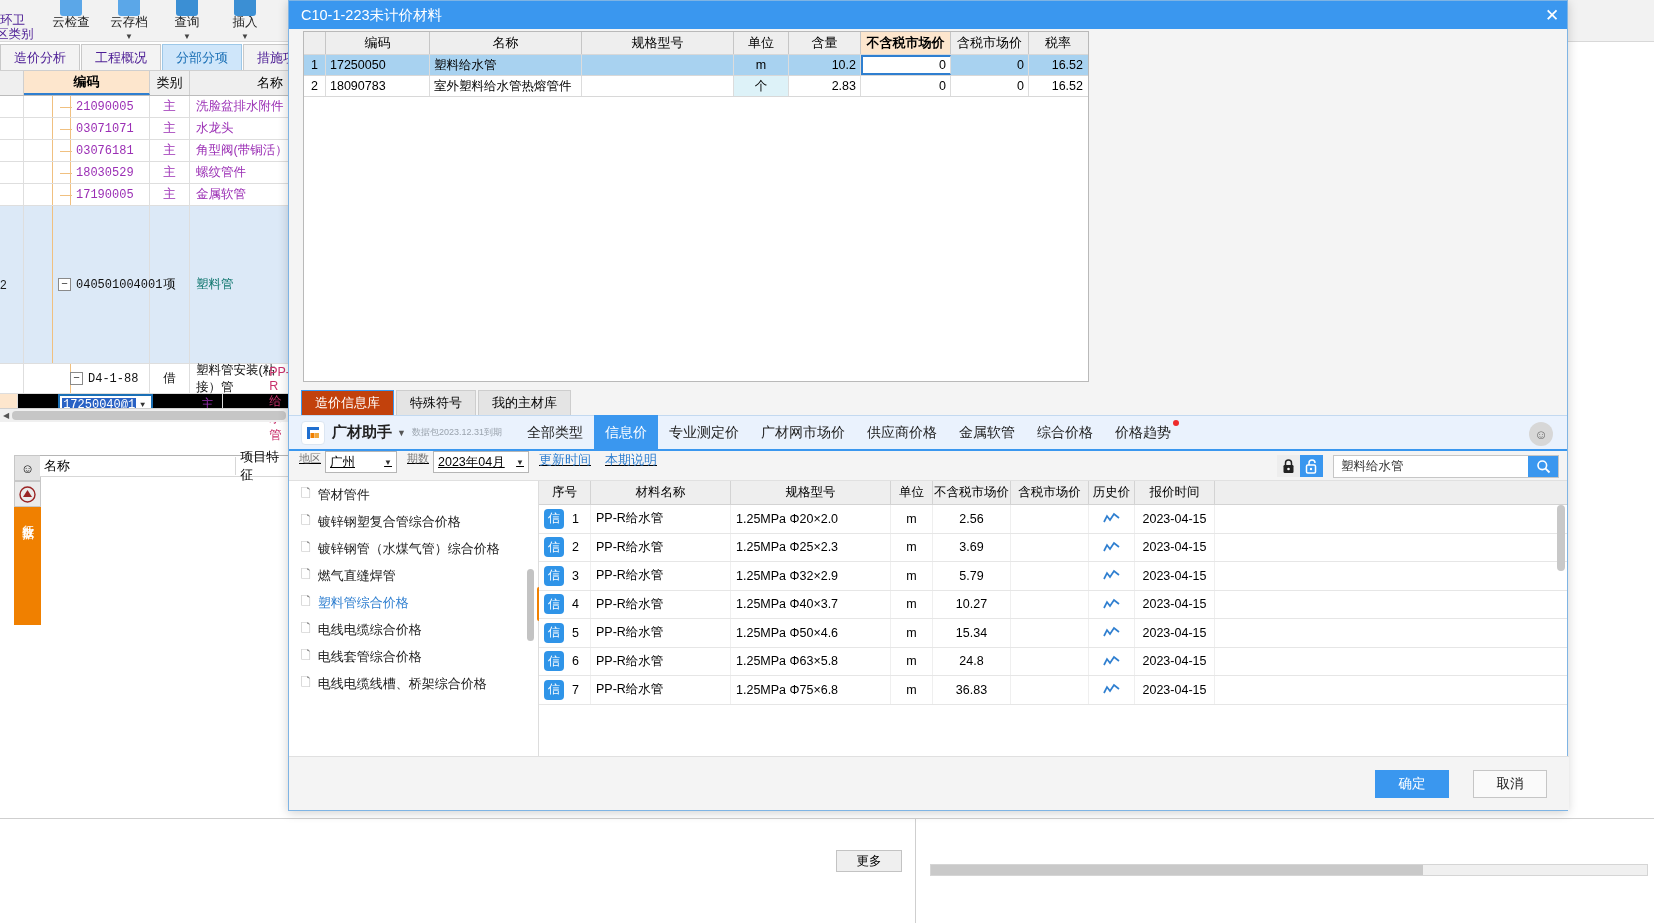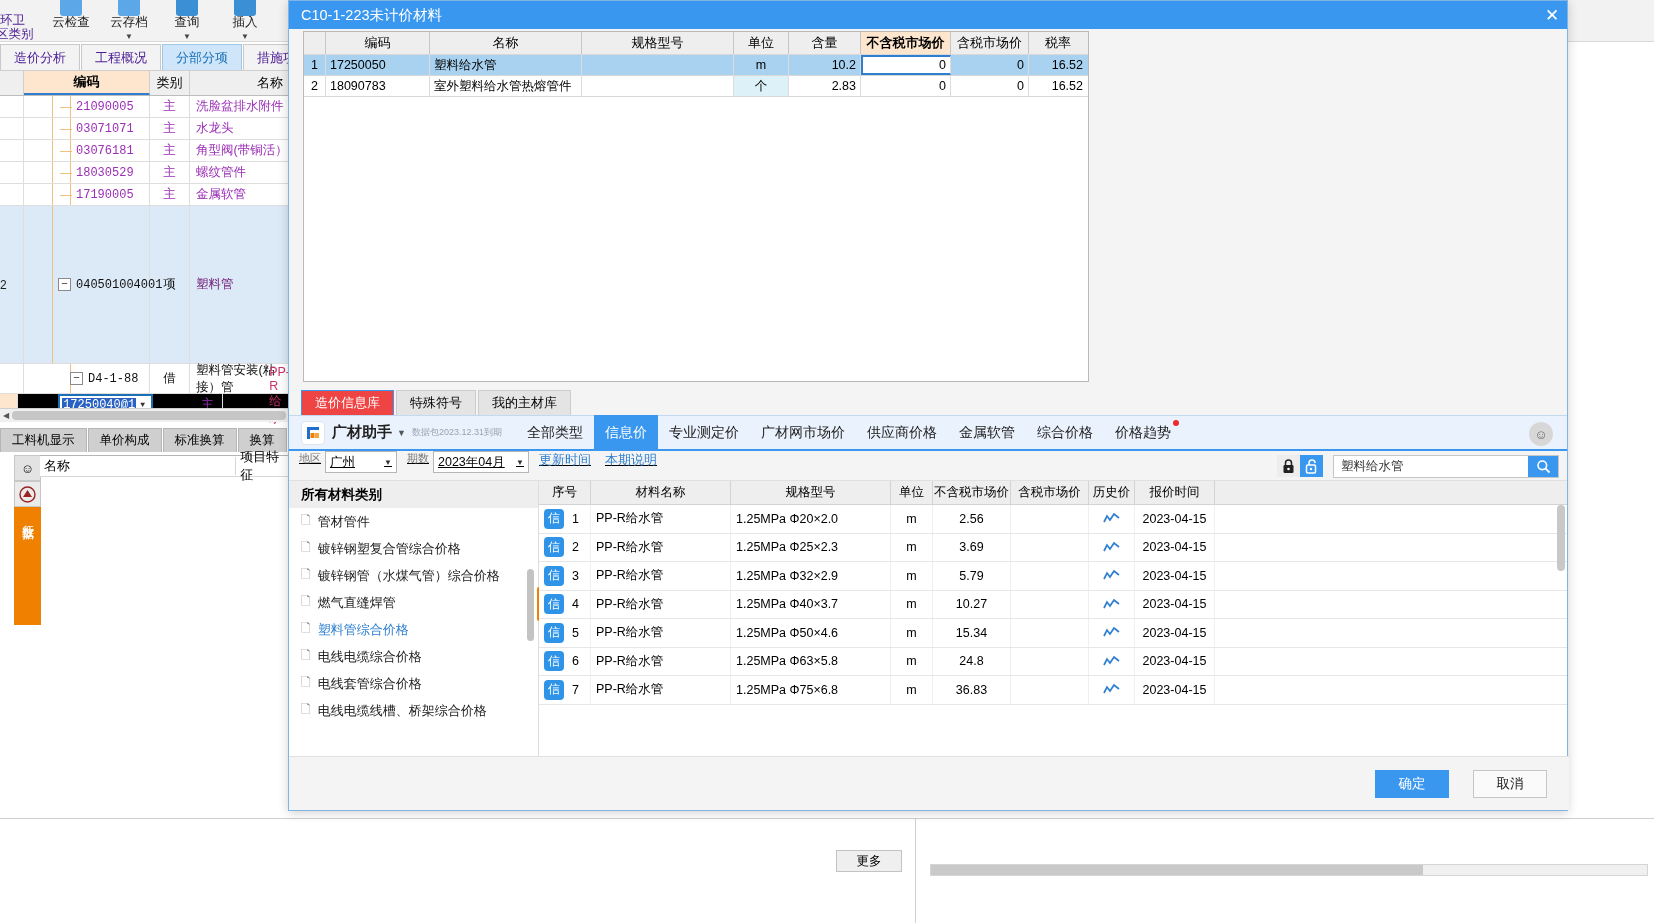--- a/index.html
+++ b/index.html
@@ -90,21 +90,21 @@
   .tree-dash {
     position: absolute; left: 36px; top: 50%; width: 12px; height: 1px; background: #f0c080;
   }
   .tree-row.big { height: 158px; background: #dce9f7; align-items: stretch; }
   .tree-row.big .tr-idx,
   .tree-row.big .tr-code,
   .tree-row.big .tr-cat,
   .tree-row.big .tr-name { display: flex; align-items: center; color: #1a1a1a; }
   .tree-row.big .tr-code { color: #111; }
   .tree-row.big .tr-cat { color: #111; }
-  .tree-row.big .tr-name { color: #701a75; text-align: center; }
+  .tree-row.big .tr-name { color: #0f766e; text-align: center; }
   .tree-row.mid { height: 30px; }
   .tree-row.mid .tr-code, .tree-row.mid .tr-cat, .tree-row.mid .tr-name { color: #111; }
   .expander {
     position: absolute; left: 34px; width: 13px; height: 13px;
     border: 1px solid #8a8a8a; background: #fff; font-size: 11px;
     line-height: 10px; text-align: center; top: 50%; margin-top: -7px; color: #333;
   }
   .tree-row.selrow { background: #000000; gap: 40px; }
   .editing-cell {
     width: 126px; border: 2px solid #1a6fb5; background: #fff;
@@ -219,21 +219,21 @@
   .unit-hl { background: #ddf2f8; }
   .mat-empty { height: 285px; background: #fff; border-top: 1px solid #d8d8d8; }
 
   
   .sub-tabs { display: flex; margin: 8px 0 0 12px; }
   .sub-tab {
     padding: 0 13px; height: 25px; display: flex; align-items: center;
     font-size: 13px; background: #e4e4e4; border: 1px solid #cdcdcd;
     border-bottom: none; margin-right: 2px;
   }
-  .sub-tab.active { background: #ef4444; color: #fff; border-color: #3a97ef; }
+  .sub-tab.active { background: #c2410c; color: #fff; border-color: #3a97ef; }
 
   .gc-bar {
     margin-left: 0; height: 36px; background: #eaf2fd;
     border-top: 1px solid #c3d9f0; display: flex; align-items: center;
     padding-left: 12px; position: relative; border-bottom: 2px solid #3a97ef;
   }
   .gc-logo {
     width: 24px; height: 24px; background: #fff; border-radius: 4px;
     display: flex; align-items: center; justify-content: center;
     margin-right: 7px; border: 1px solid #dce6f2;
@@ -504,26 +504,20 @@
         <div class="tr-cat">主</div>
         <div class="tr-name" style="color:#c8306b">PP-R给水管</div>
       </div>
     </div>
 
     <div class="hscroll-bar">
       <span class="arrow">◀</span>
       <span class="thumb"></span>
     </div>
 
-    <div class="bottom-tabs">
-      <div class="b-tab">工料机显示</div>
-      <div class="b-tab">单价构成</div>
-      <div class="b-tab">标准换算</div>
-      <div class="b-tab">换算</div>
-    </div>
 
     <div class="left-rail">
       <div class="rail-btn">☺</div>
       <div class="rail-btn circle-icon">
         <svg width="17" height="17" viewBox="0 0 17 17" aria-hidden="true">
           <circle cx="8.5" cy="8.5" r="7.5" fill="none" stroke="#9a2424" stroke-width="1.4"></circle>
           <path d="M4 11 L8.5 4 L13 11 Z" fill="#9a2424"></path>
         </svg>
       </div>
       <div class="rail-vert">
@@ -662,21 +656,20 @@
             <circle cx="6.3" cy="6.3" r="4.3" fill="none" stroke="#fff" stroke-width="1.6"></circle>
             <line x1="9.6" y1="9.6" x2="13.5" y2="13.5" stroke="#fff" stroke-width="1.8"></line>
           </svg>
         </span>
       </div>
     </div>
 
     <div class="content-area">
 
       <div class="cat-panel">
-        <div class="cat-head">所有材料类别</div>
         <div class="cat-item">
           <span class="cat-ico">🗋</span>
           <span>管材管件</span>
         </div>
         <div class="cat-item">
           <span class="cat-ico">🗋</span>
           <span>镀锌钢塑复合管综合价格</span>
         </div>
         <div class="cat-item">
           <span class="cat-ico">🗋</span>

